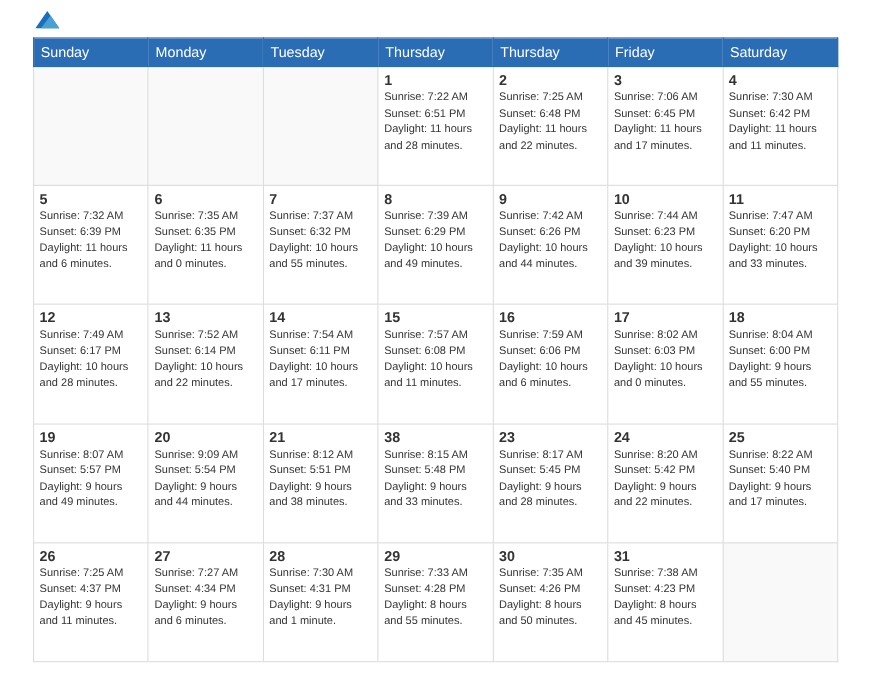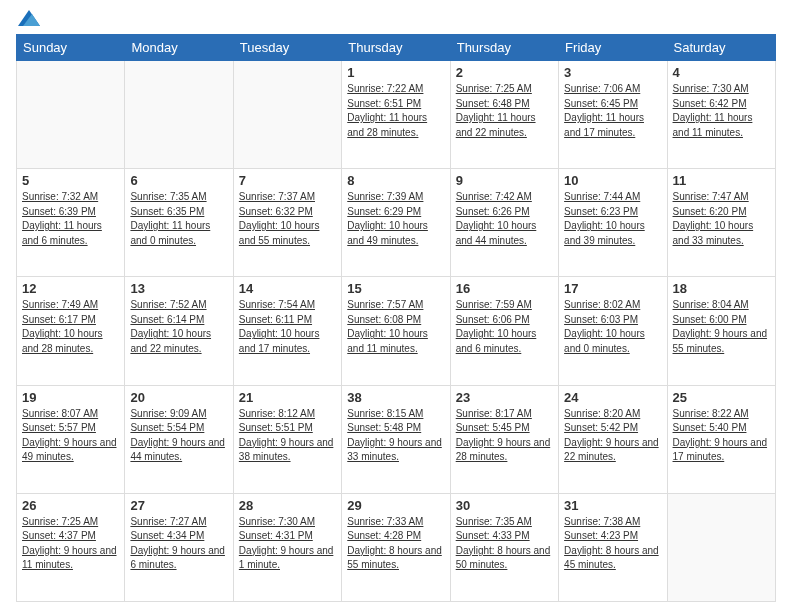--- a/index.html
+++ b/index.html
@@ -6,21 +6,21 @@
     body {
       font-family: Arial, sans-serif;
       background: #fff;
       width: 792px;
       height: 612px;
       overflow: hidden;
     }
     .page {
       width: 792px;
       height: 612px;
-      padding: 10px 16px;
+      padding: 10px 30px;
       display: flex;
       flex-direction: column;
     }
     .header {
       display: flex;
       justify-content: space-between;
       align-items: flex-start;
       margin-bottom: 8px;
     }
     .logo {
@@ -90,21 +90,20 @@
     }
     .day-num {
       font-size: 13px;
       font-weight: bold;
       margin-bottom: 2px;
     }
     .day-info {
       font-size: 10px;
       line-height: 1.45;
       color: #333;
-      text-decoration: underline;
     }
     tr.week-row td {
       height: 85px;
     }
   </style>
 </head>
 <body>
 
 <div class="page">
   <div class="header">
@@ -348,21 +347,21 @@
           <td>
             <div class="day-num">29</div>
             <div class="day-info">Sunrise: 7:33 AM
 Sunset: 4:28 PM
 Daylight: 8 hours
 and 55 minutes.</div>
           </td>
           <td>
             <div class="day-num">30</div>
             <div class="day-info">Sunrise: 7:35 AM
-Sunset: 4:33 PM
+Sunset: 4:26 PM
 Daylight: 8 hours
 and 50 minutes.</div>
           </td>
           <td>
             <div class="day-num">31</div>
             <div class="day-info">Sunrise: 7:38 AM
 Sunset: 4:23 PM
 Daylight: 8 hours
 and 45 minutes.</div>
           </td>

